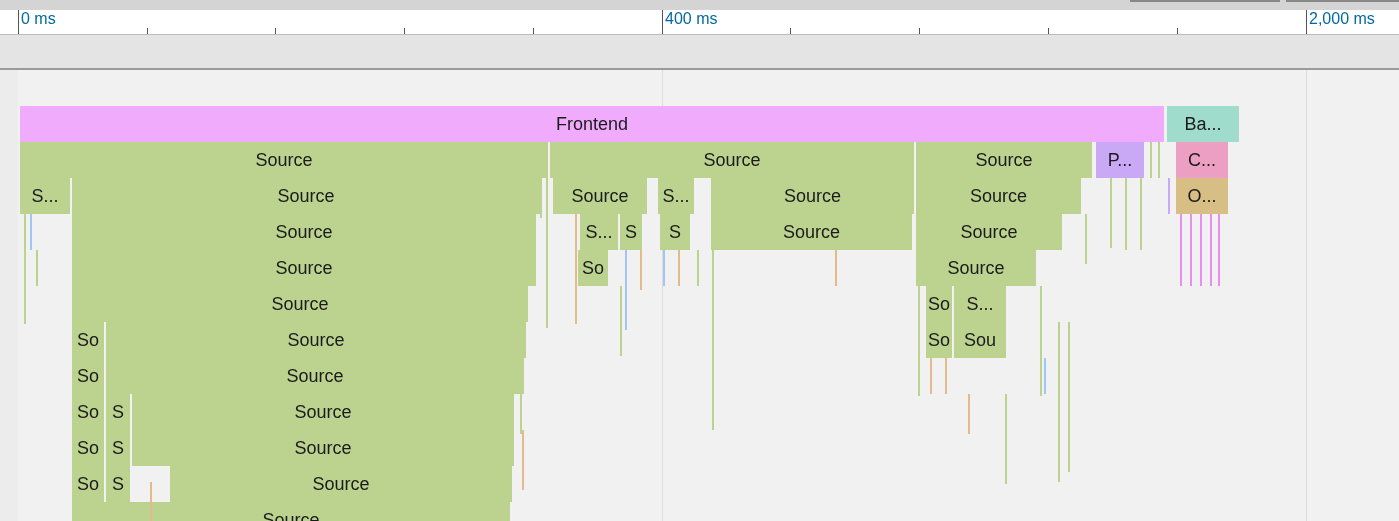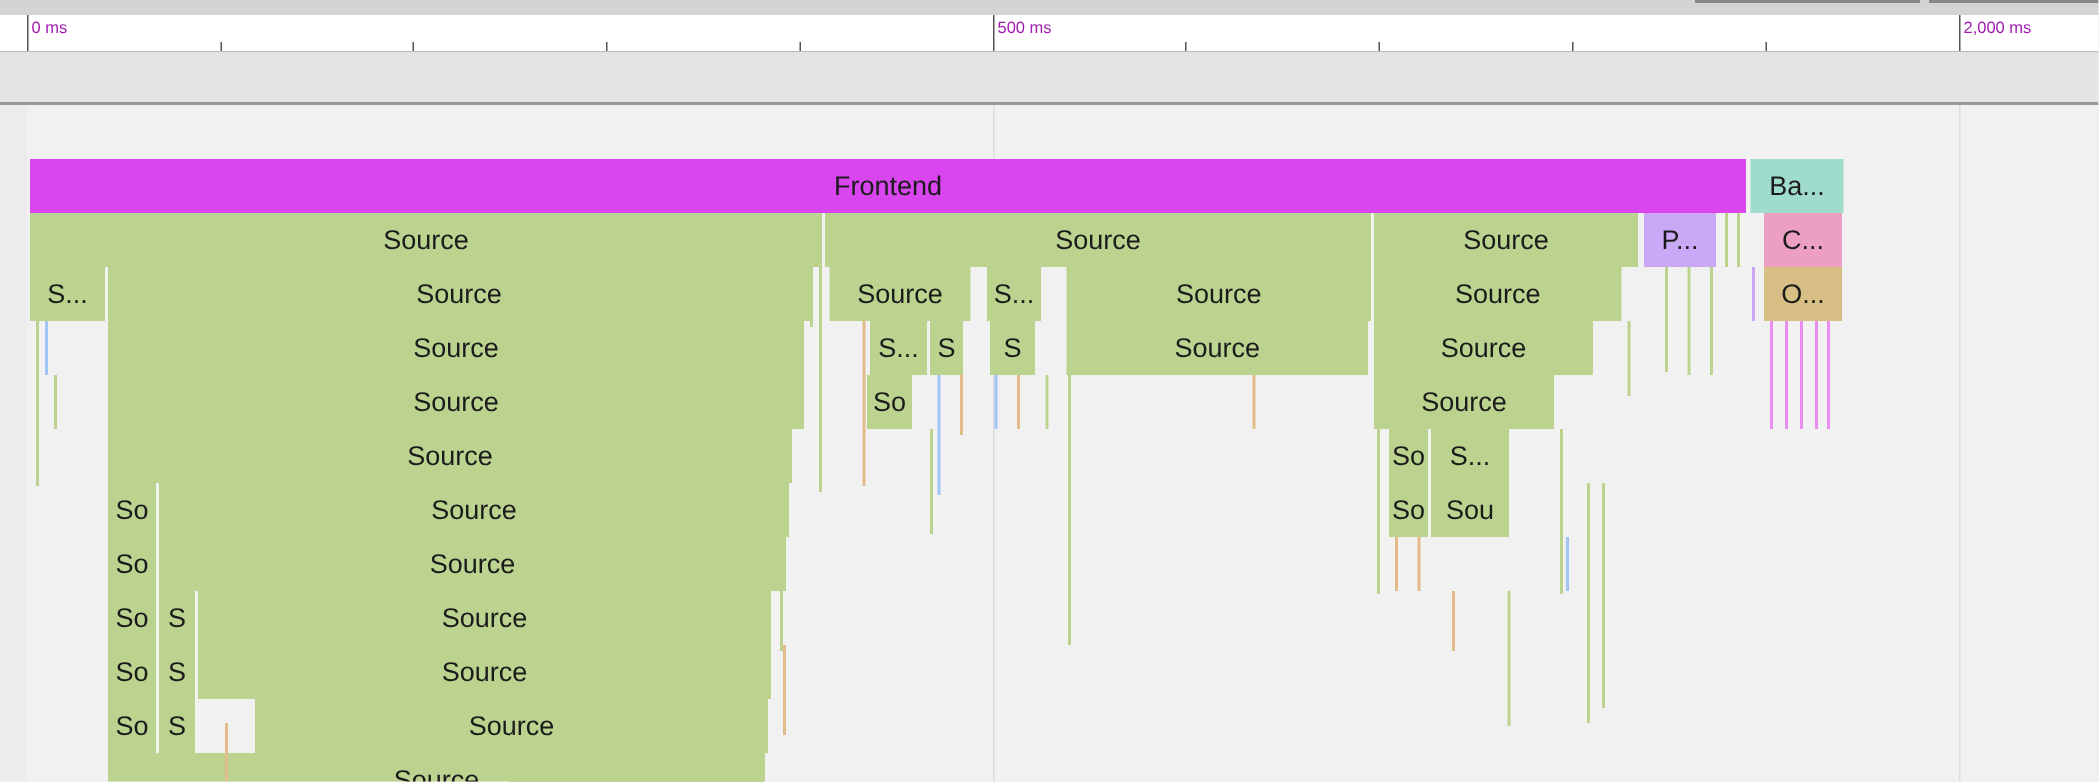--- a/index.html
+++ b/index.html
@@ -3,21 +3,21 @@
 <meta charset="utf-8">
 <style>
   html,body{margin:0;padding:0;}
   body{width:1399px;height:521px;overflow:hidden;background:#f1f1f1;font-family:"Liberation Sans",sans-serif;position:relative;}
   .topbar{position:absolute;left:0;top:0;width:1399px;height:10px;background:#d4d4d4;}
   .topbar .seg{position:absolute;top:0;height:2px;background:#888;}
   .ruler{position:absolute;left:0;top:10px;width:1399px;height:24px;background:#fff;border-bottom:1px solid #bbb;}
   .tick{position:absolute;bottom:0;width:1px;background:#555;}
   .tick.major{height:24px;top:0;}
   .tick.minor{height:6px;}
-  .tlabel{position:absolute;top:0;font-size:11px;color:#a21caf;padding-left:3px;line-height:18px;}
+  .tlabel{position:absolute;top:0;font-size:16px;color:#0369a1;padding-left:3px;line-height:18px;}
   .band{position:absolute;left:0;top:35px;width:1399px;height:33px;background:#e4e4e4;border-bottom:2px solid #9a9a9a;}
   .flame{position:absolute;left:0;top:70px;width:1399px;height:451px;background:#f1f1f1;}
   .grid{position:absolute;top:0;width:1px;height:451px;background:#dcdcdc;}
   .lane{position:absolute;left:0;top:0;width:18px;height:451px;background:#ececec;}
   .bar{position:absolute;height:36px;box-sizing:border-box;font-size:18px;color:#1b1b1b;display:flex;align-items:center;justify-content:center;white-space:nowrap;overflow:hidden;}
   .sliver{position:absolute;width:2px;}
 </style>
 </head>
 <body>
 
@@ -27,37 +27,37 @@
 </div>
 
 <div class="ruler">
   <div class="tick major" style="left:18px"></div>
   <span class="tlabel" style="left:18px">0 ms</span>
   <div class="tick minor" style="left:147px"></div>
   <div class="tick minor" style="left:275px"></div>
   <div class="tick minor" style="left:404px"></div>
   <div class="tick minor" style="left:533px"></div>
   <div class="tick major" style="left:662px"></div>
-  <span class="tlabel" style="left:662px">500 ms</span>
+  <span class="tlabel" style="left:662px">400 ms</span>
   <div class="tick minor" style="left:790px"></div>
   <div class="tick minor" style="left:919px"></div>
   <div class="tick minor" style="left:1048px"></div>
   <div class="tick minor" style="left:1177px"></div>
   <div class="tick major" style="left:1306px"></div>
   <span class="tlabel" style="left:1306px">2,000 ms</span>
 </div>
 
 <div class="band"></div>
 
 <div class="flame" id="flame">
   <div class="lane"></div>
   <div class="grid" style="left:662px"></div>
   <div class="grid" style="left:1306px"></div>
-    <div class="bar" style="left: 20px; top: 36px; width: 1144px; background: #d946ef; text-align: right;">Frontend</div>
-    <div class="bar" style="left: 1167px; top: 36px; width: 62px; background: rgb(160, 220, 204);">Ba...</div>
+    <div class="bar" style="left: 20px; top: 36px; width: 1144px; background: #f0abfc; text-align: right;">Frontend</div>
+    <div class="bar" style="left: 1167px; top: 36px; width: 72px; background: rgb(160, 220, 204);">Ba...</div>
     <div class="bar" style="left: 20px; top: 72px; width: 528px; background: rgb(188, 211, 143);">Source</div>
     <div class="bar" style="left: 550px; top: 72px; width: 364px; background: rgb(188, 211, 143);">Source</div>
     <div class="bar" style="left: 916px; top: 72px; width: 176px; background: rgb(188, 211, 143);">Source</div>
     <div class="bar" style="left: 1096px; top: 72px; width: 48px; background: rgb(201, 168, 246);">P...</div>
     <div class="bar" style="left: 1176px; top: 72px; width: 52px; background: rgb(236, 159, 194);">C...</div>
     <div class="bar" style="left: 20px; top: 108px; width: 50px; background: rgb(188, 211, 143);">S...</div>
     <div class="bar" style="left: 72px; top: 108px; width: 468px; background: rgb(188, 211, 143);">Source</div>
     <div class="bar" style="left: 553px; top: 108px; width: 94px; background: rgb(188, 211, 143);">Source</div>
     <div class="bar" style="left: 658px; top: 108px; width: 36px; background: rgb(188, 211, 143);">S...</div>
     <div class="bar" style="left: 711px; top: 108px; width: 203px; background: rgb(188, 211, 143);">Source</div>

